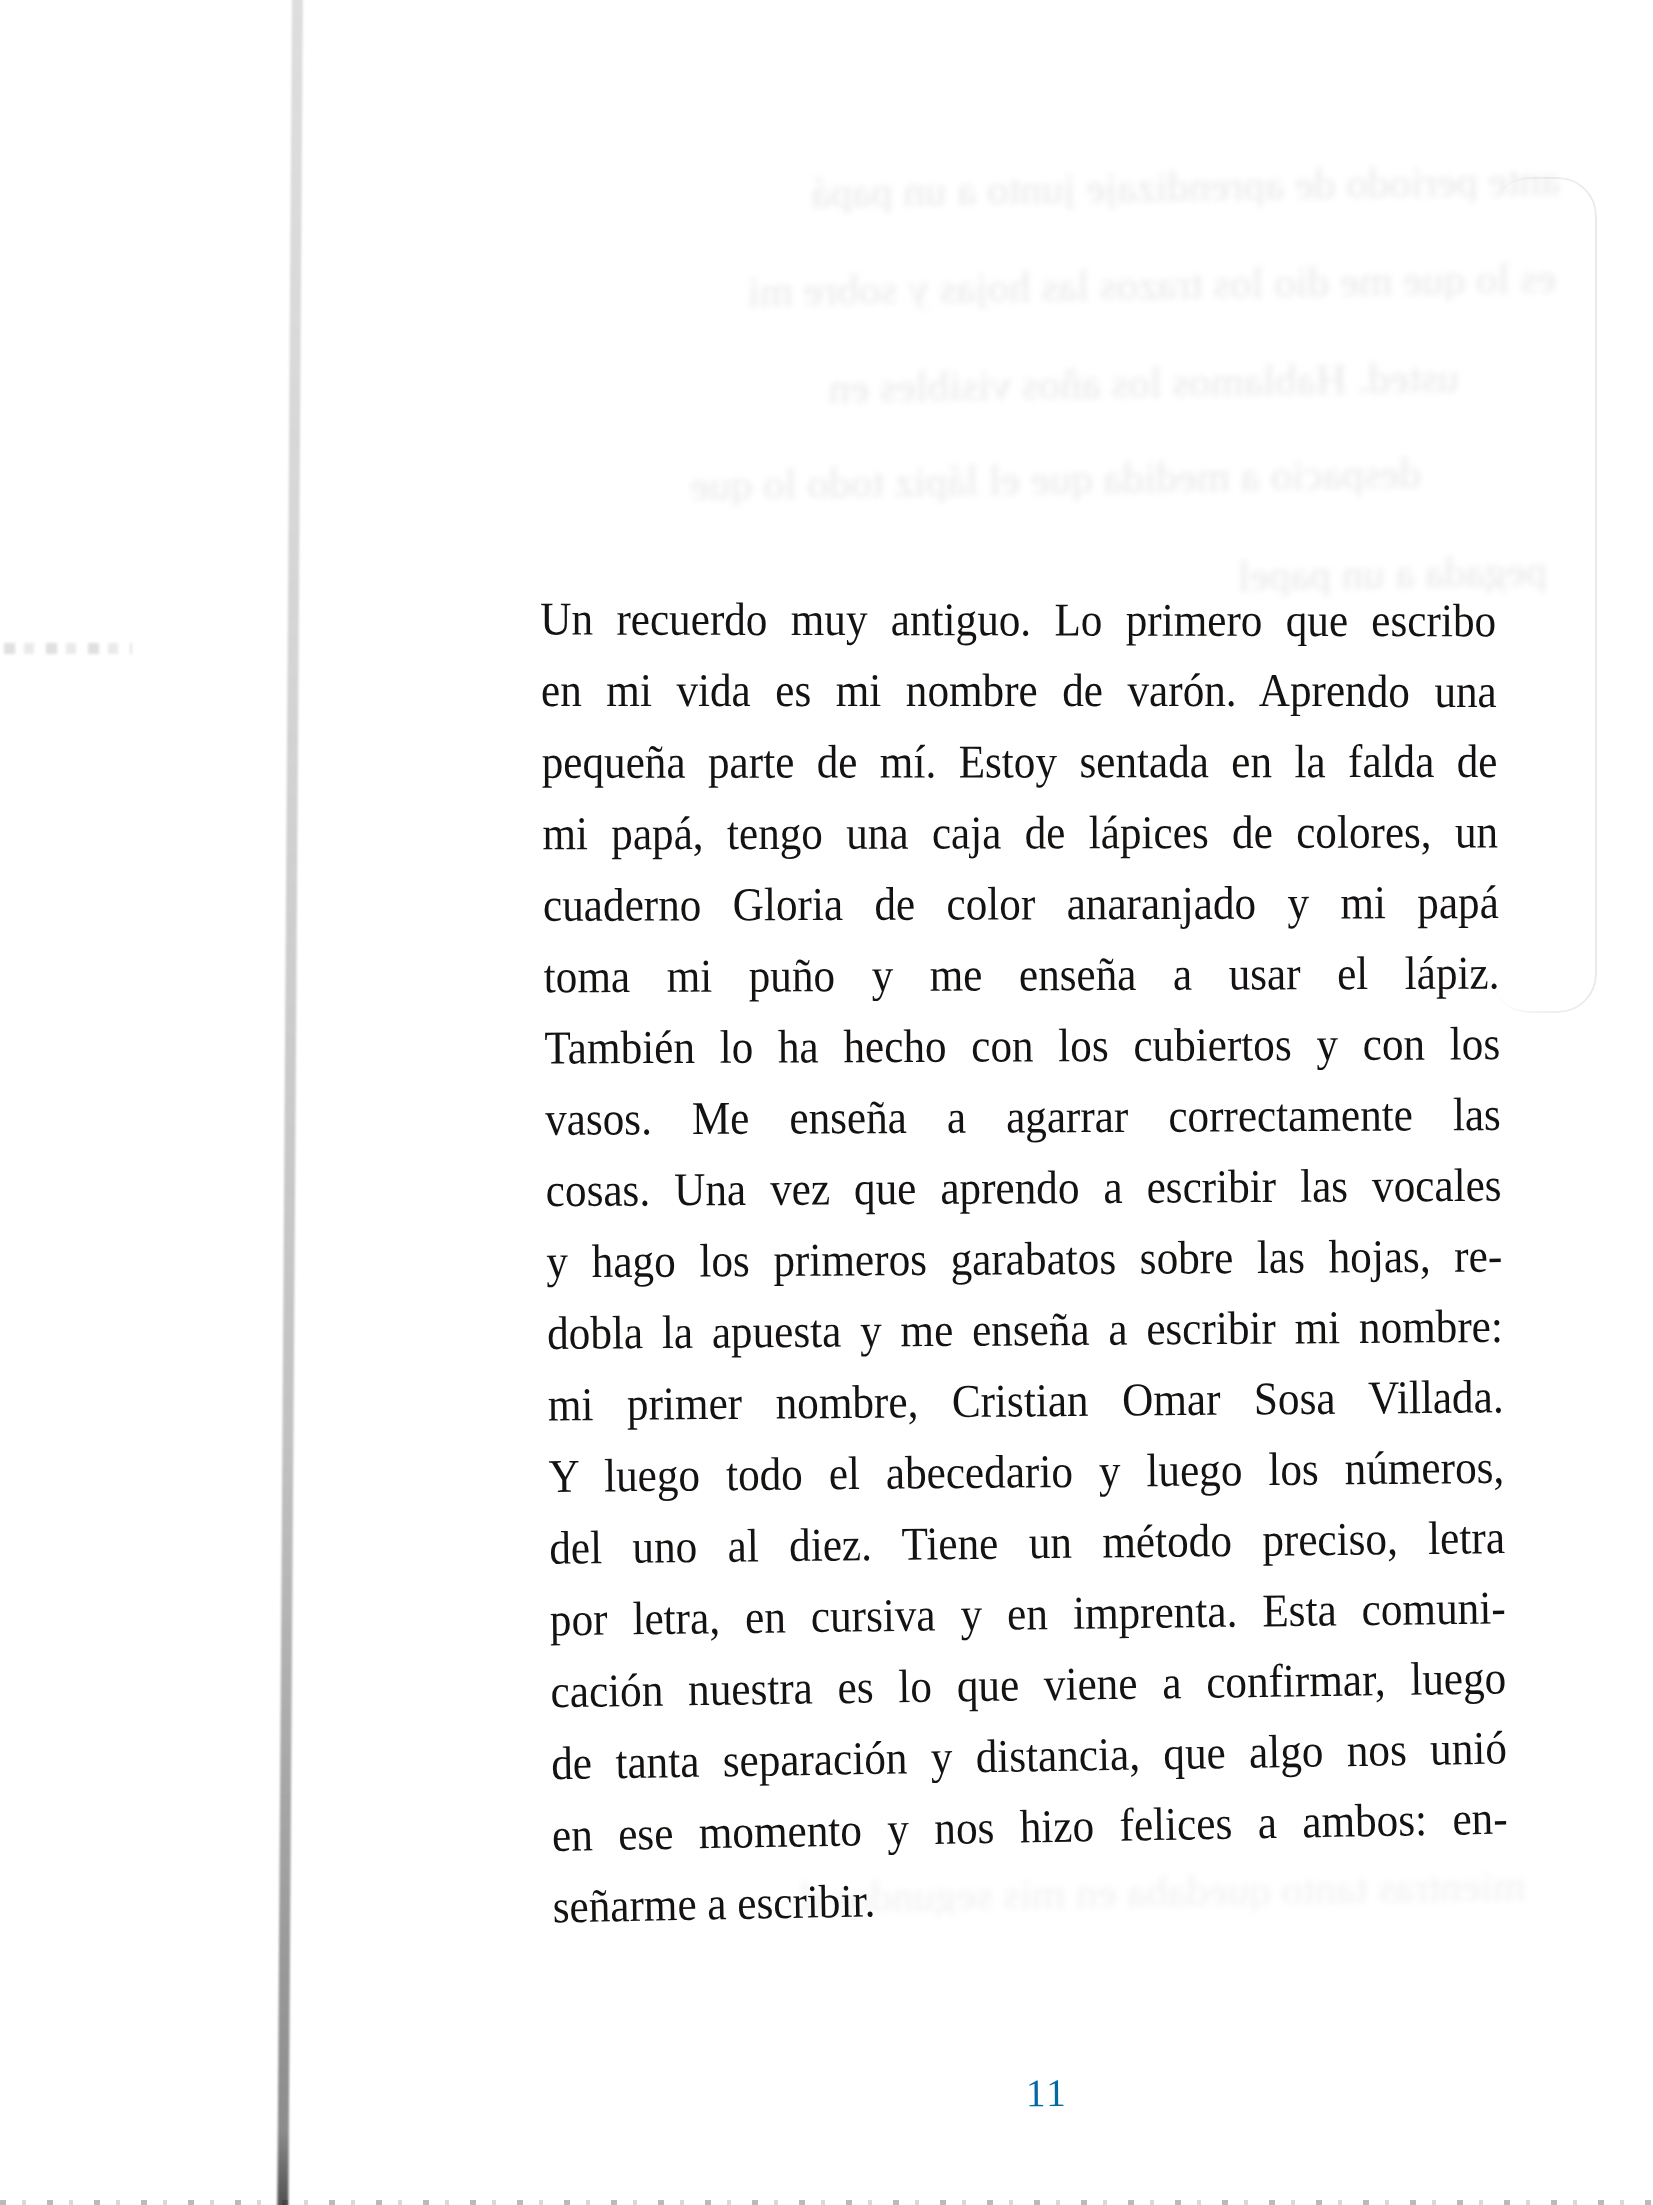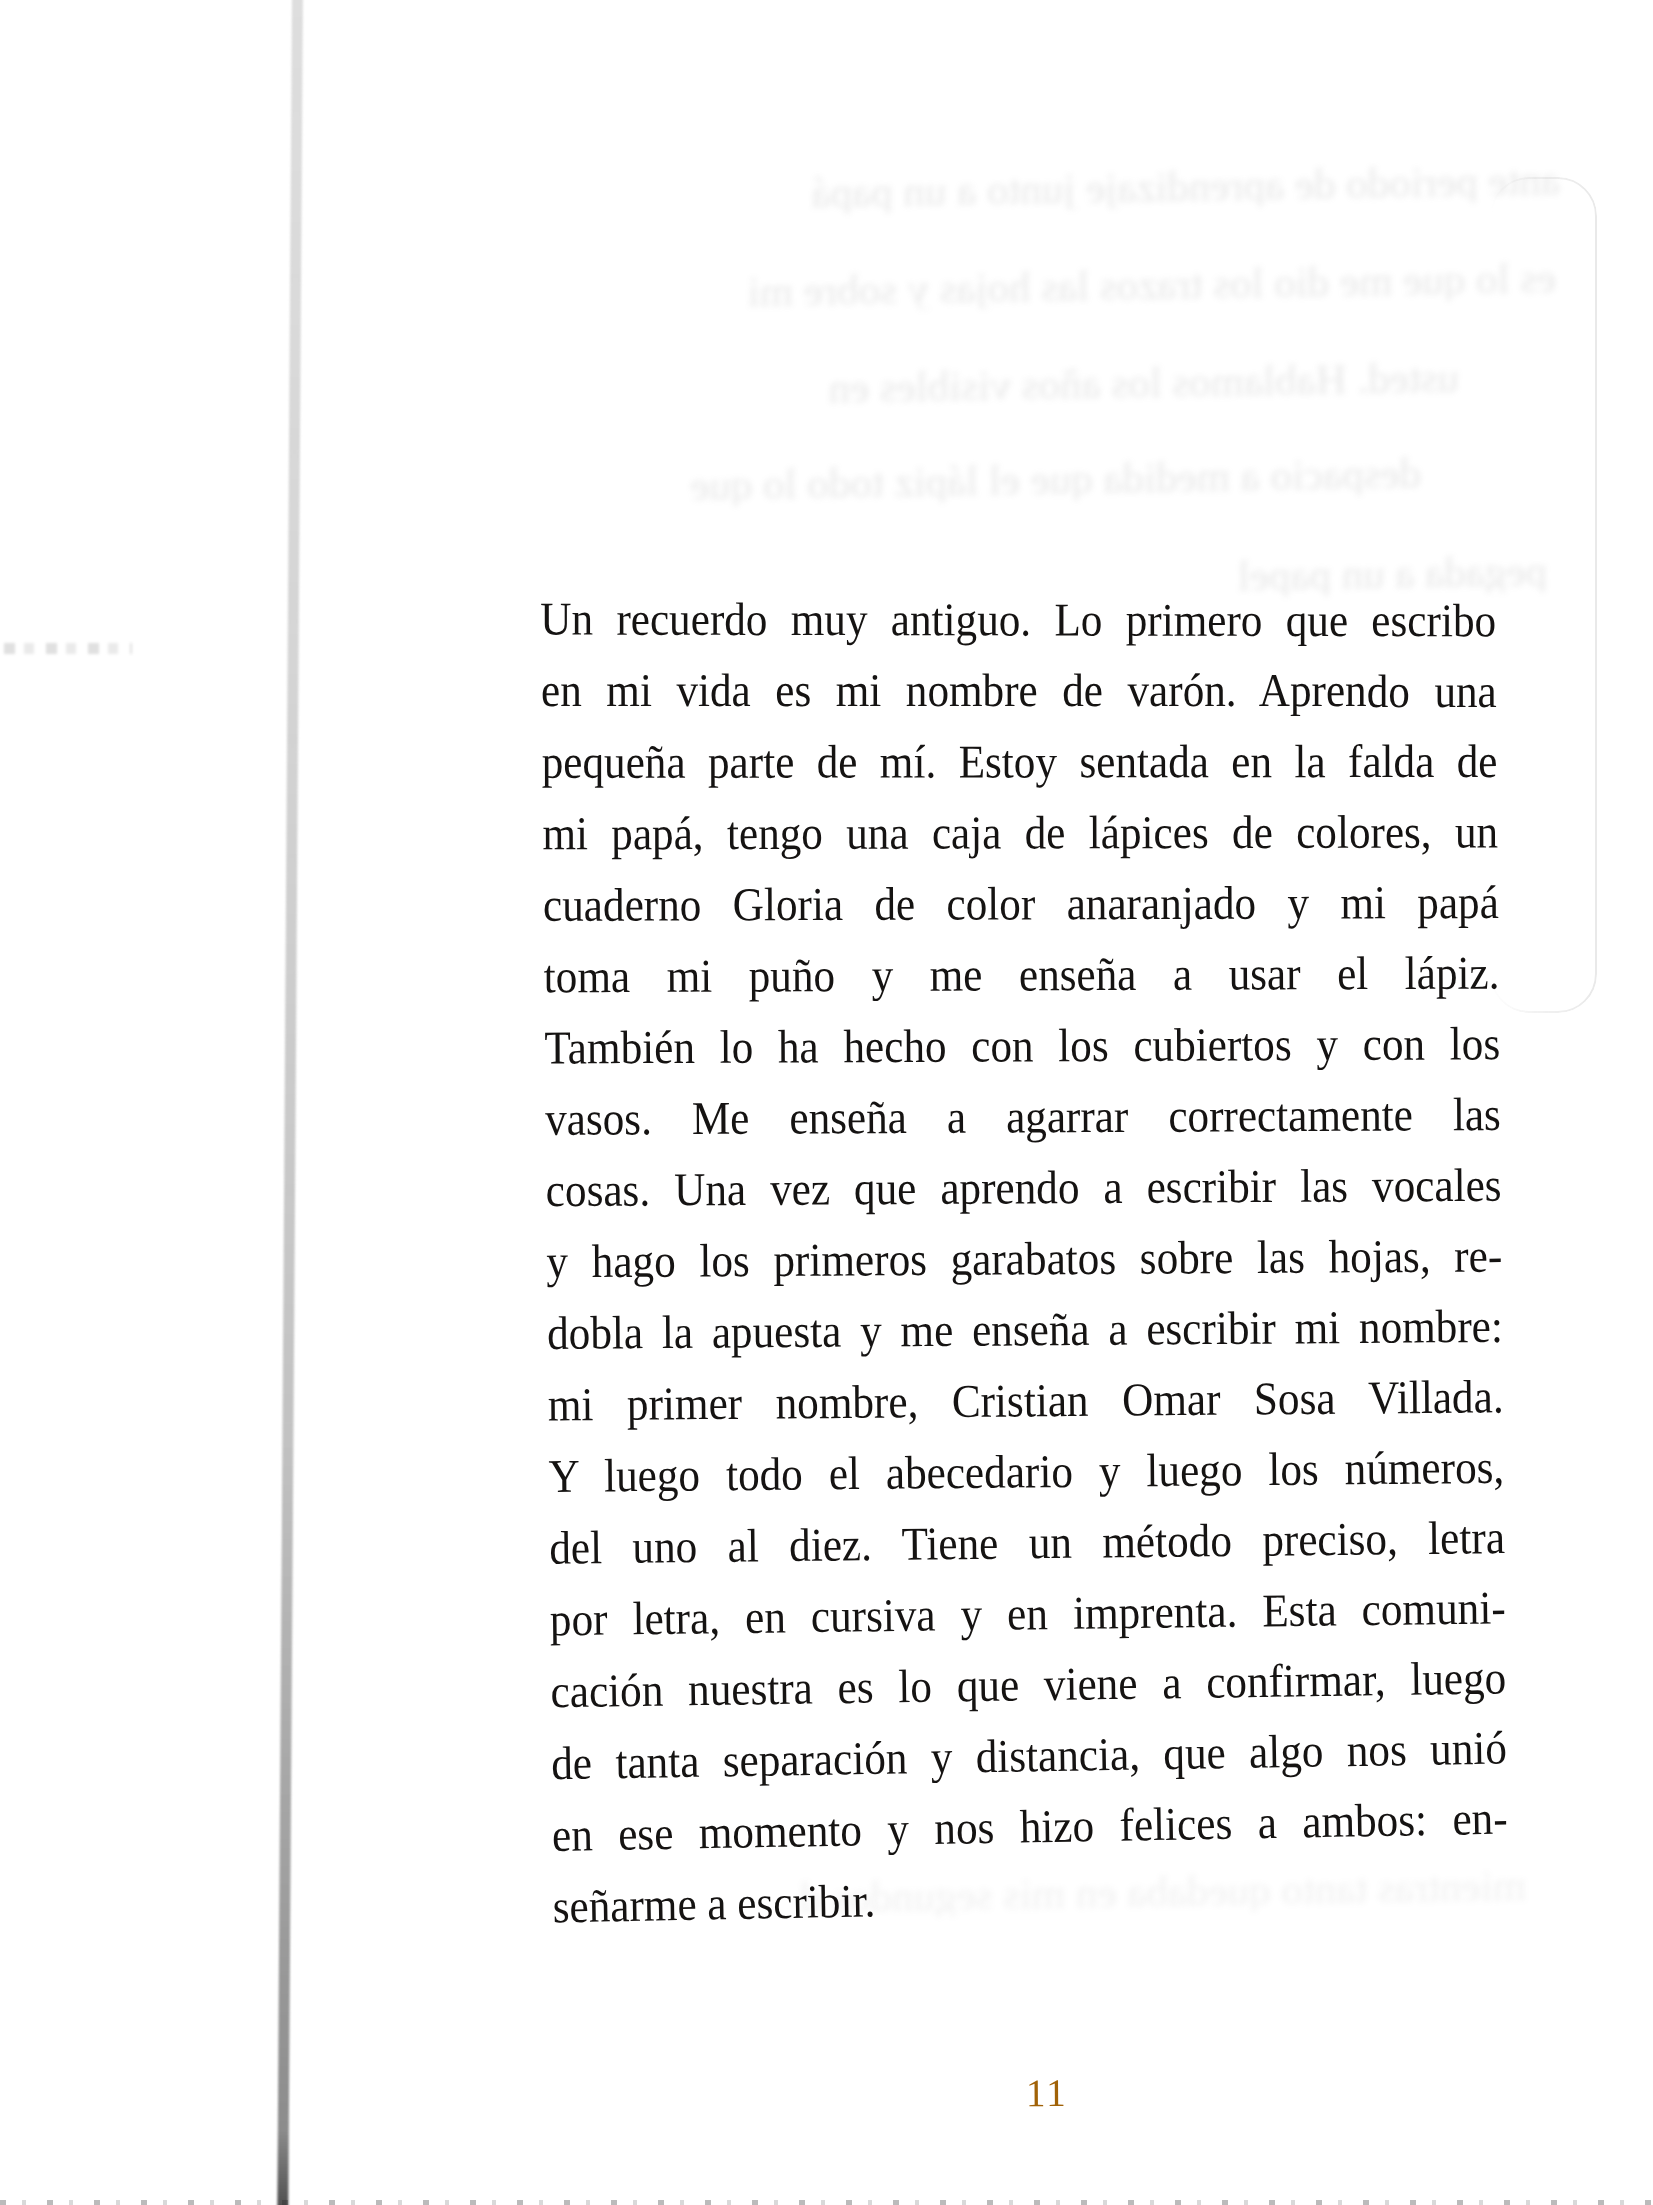--- a/index.html
+++ b/index.html
@@ -105,21 +105,21 @@
   .text-line:nth-child(17) { transform: rotate(-0.36deg); }
   .text-line:nth-child(18) { transform: rotate(-0.45deg); }
   .text-line:nth-child(19) { transform: rotate(-0.50deg); }
 
   .page-number {
     position: absolute;
     left: 1026px;
     top: 2070px;
     font-size: 39px;
     letter-spacing: 2px;
-    color: #a16207;
+    color: #0369a1;
     transform: rotate(-0.4deg);
   }
 
   
   .corner-smudge {
     position: absolute;
     left: 4px;
     top: 643px;
     width: 128px;
     height: 10.8px;

